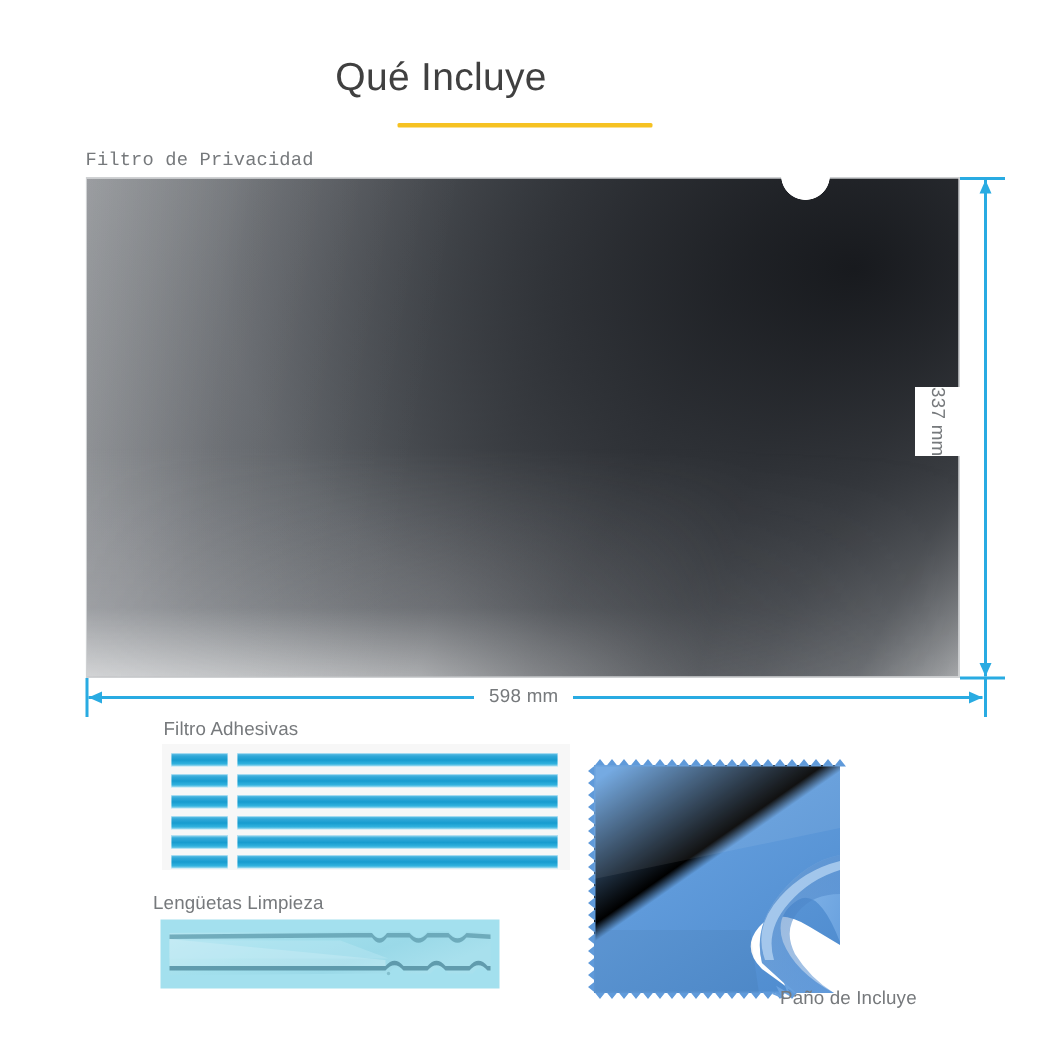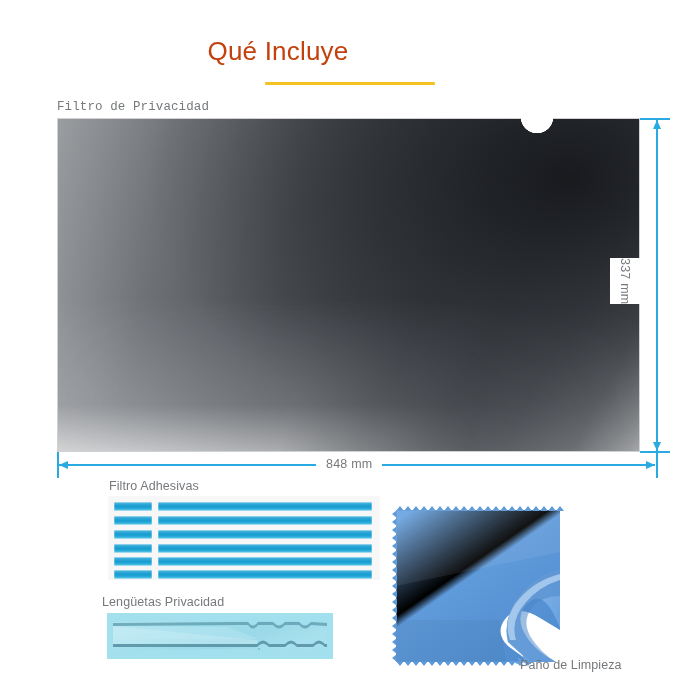--- a/index.html
+++ b/index.html
@@ -18,27 +18,27 @@
   .stage {
     position: absolute;
     left: 0; top: 0;
     width: 700px;
     height: 700px;
   }
 
   
   .title {
     position: absolute;
-    left: 0;
+    left: 16px;
     top: 36px;
     width: 556px;
     text-align: center;
     font-size: 26px;
     font-weight: 400;
-    color: #c2410c;
+    color: #404040;
     letter-spacing: 0.2px;
   }
   .title-rule {
     position: absolute;
     left: 265px;
     top: 82px;
     width: 170px;
     height: 3px;
     background: #f6c222;
     border-radius: 1px;
@@ -243,21 +243,21 @@
       <div class="screen-sheen-b"></div>
     </div>
     <div class="screen-notch"></div>
   </div>
 
   <div class="tick dim-v" style="left:57px; top:452px; height:26px;"></div>
   <div class="tick dim-v" style="left:656px; top:452px; height:26px;"></div>
   <div class="dim-line dim-h" style="left:59px; top:464px; width:596px;"></div>
   <div class="arrow arrow-left" style="left:59px; top:460.5px;"></div>
   <div class="arrow arrow-right" style="left:646px; top:460.5px;"></div>
-  <div class="dim-text dim-text-w">848 mm</div>
+  <div class="dim-text dim-text-w">598 mm</div>
 
   <div class="tick dim-h" style="left:640px; top:118px; width:30px; height:1.6px;"></div>
   <div class="tick dim-h" style="left:640px; top:451px; width:30px; height:1.6px;"></div>
   <div class="dim-line dim-v" style="left:656px; top:120px; height:331px;"></div>
   <div class="arrow arrow-up" style="left:652.5px; top:120px;"></div>
   <div class="arrow arrow-down" style="left:652.5px; top:442px;"></div>
   <div class="dim-text dim-text-h">337 mm</div>
 
   <div class="lbl lbl-strips">Filtro Adhesivas</div>
   <div class="strips-panel">
@@ -280,21 +280,21 @@
     <div class="strip-row" style="top:61px;">
       <div class="strip-seg strip-short"></div>
       <div class="strip-seg strip-long"></div>
     </div>
     <div class="strip-row" style="top:74px;">
       <div class="strip-seg strip-short"></div>
       <div class="strip-seg strip-long"></div>
     </div>
   </div>
 
-  <div class="lbl lbl-tabs">Lengüetas Privacidad</div>
+  <div class="lbl lbl-tabs">Lengüetas Limpieza</div>
   <div class="tabs-panel">
     <svg class="tabs-svg" width="226" height="46" viewBox="0 0 226 46">
       <defs>
         <linearGradient id="tabGradTop" x1="0" y1="0" x2="0" y2="1">
           <stop offset="0%" stop-color="#6fb6c9"></stop>
           <stop offset="45%" stop-color="#8ccddc"></stop>
           <stop offset="100%" stop-color="#aadfea"></stop>
         </linearGradient>
         <linearGradient id="tabGradBody" x1="0" y1="0" x2="1" y2="0.35">
           <stop offset="0%" stop-color="#b6e6f1"></stop>
@@ -368,15 +368,15 @@
       <path d="M170 128 L170 70 Q148 74 130 96 Q112 118 118 142 L140 162 L166 162
                Q140 148 132 128 Q126 110 142 100 Q156 92 170 128 Z" fill="url(#foldGrad)"></path>
       <path d="M170 128 L170 96 Q152 96 142 108 Q132 120 140 136 Q150 152 166 162 L140 162 L118 142
                Q112 118 130 96 Q148 74 170 70 Z" fill="url(#foldShade)" opacity="0.55"></path>
       <path d="M120 140 Q112 118 130 98 Q146 80 170 74 L170 80 Q150 86 136 102 Q120 120 126 140 Z" fill="#b8d6f3" opacity="0.75"></path>
 
       <path d="M140 162 l-6 -5 l2 6 l-7 -4 l3 6 l-7 -3" fill="none" stroke="#6aa2df" stroke-width="1.4"></path>
     </svg>
   </div>
 
-  <div class="lbl lbl-cloth">Paño de Limpieza</div>
+  <div class="lbl lbl-cloth">Paño de Incluye</div>
 
 </div>
 
 </body></html>

